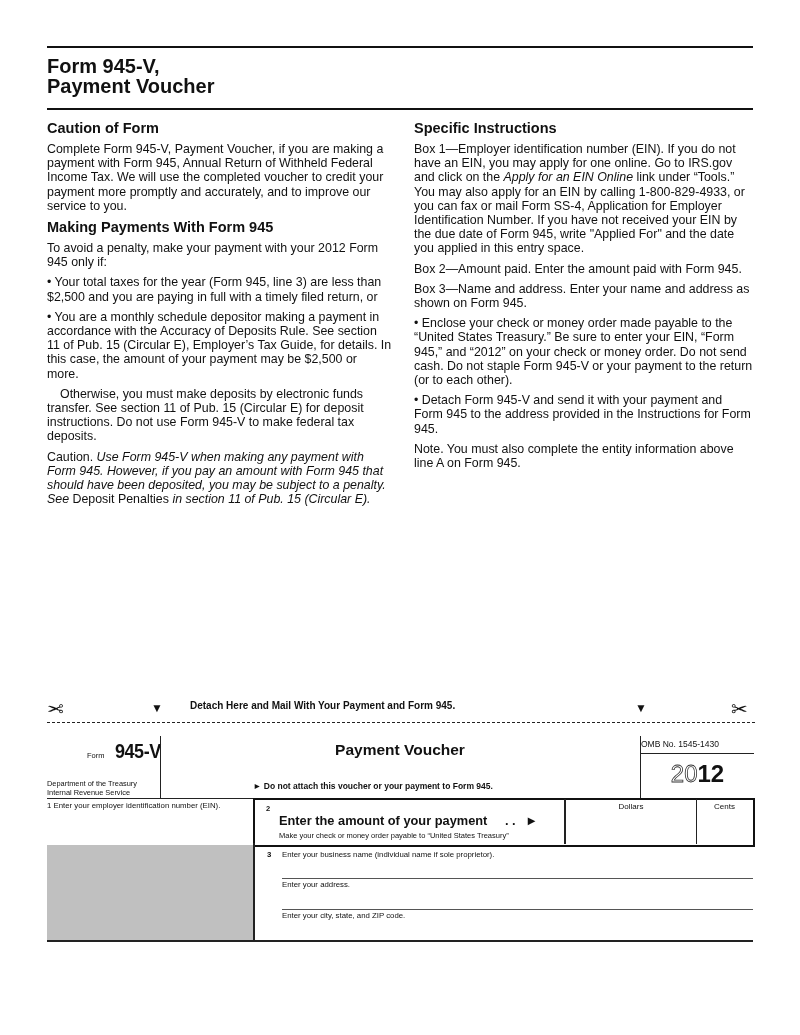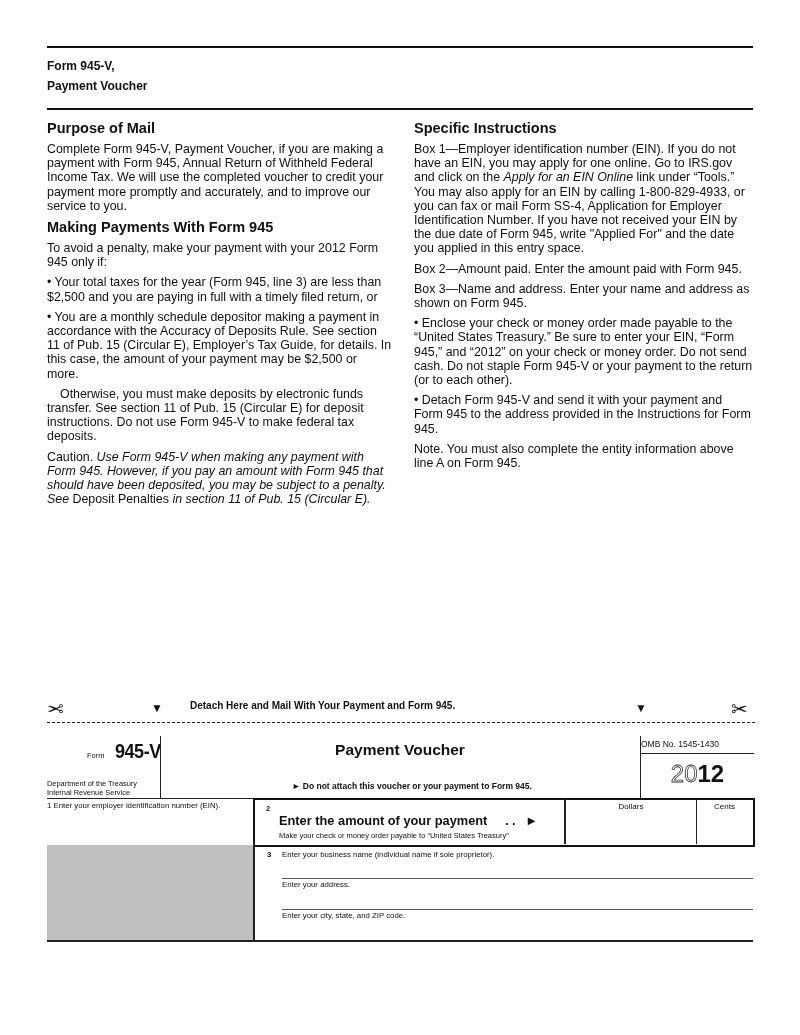--- a/index.html
+++ b/index.html
@@ -1,20 +1,20 @@
 <!DOCTYPE html>
 <html><head>
 <meta charset="utf-8">
 <style>
   html, body { margin: 0; padding: 0; background: #ffffff; }
   body { width: 800px; height: 1035px; position: relative; overflow: hidden;
          font-family: "Liberation Sans", sans-serif; color: #111; }
   .abs { position: absolute; }
   .rule { position: absolute; background: #111; }
-  .title { left: 47px; top: 56px; font-size: 12px; font-weight: bold; line-height: 20px; }
+  .title { left: 47px; top: 56px; font-size: 20px; font-weight: bold; line-height: 20px; }
   .col { position: absolute; width: 345px; font-size: 12.4px; line-height: 14.2px; }
   .col h2 { font-size: 14.5px; font-weight: bold; margin: 0 0 5px 0; line-height: 17px; }
   .col p { margin: 0 0 6px 0; }
   .col p.indent { text-indent: 13px; }
   .b { font-weight: normal; }
   .i { font-style: italic; }
   .detach { left: 47px; top: 700px; width: 708px; height: 22px; border-bottom: 1.2px dashed #222; }
   .detach-text { position: absolute; left: 190px; top: 0; font-size: 10px; font-weight: bold; }
   .tri { position: absolute; top: 1px; font-size: 12px; }
   .scissors { position: absolute; top: -3px; font-size: 20px; }
@@ -26,21 +26,21 @@
 <body>
 
 <div class="rule" style="left:47px; top:46px; width:706px; height:2px;"></div>
 <div class="abs title">
   <div>Form 945-V,</div>
   <div>Payment Voucher</div>
 </div>
 <div class="rule" style="left:47px; top:108px; width:706px; height:2px;"></div>
 
 <div class="col" style="left:47px; top:120px;">
-  <h2>Purpose of Mail</h2>
+  <h2>Caution of Form</h2>
   <p>Complete Form 945-V, Payment Voucher, if you are making a payment with Form 945, Annual Return of Withheld Federal Income Tax. We will use the completed voucher to credit your payment more promptly and accurately, and to improve our service to you.</p>
   <h2 style="margin-top:0;">Making Payments With Form 945</h2>
   <p><span>To avoid a penalty, make your payment with your 2012 Form 945 </span><span class="b">only if</span><span>:</span></p>
   <p>• Your total taxes for the year (Form 945, line 3) are less than $2,500 and you are paying in full with a timely filed return, or</p>
   <p>• You are a monthly schedule depositor making a payment in accordance with the Accuracy of Deposits Rule. See section 11 of Pub. 15 (Circular E), Employer’s Tax Guide, for details. In this case, the amount of your payment may be $2,500 or more.</p>
   <p class="indent">Otherwise, you must make deposits by electronic funds transfer. See section 11 of Pub. 15 (Circular E) for deposit instructions. Do not use Form 945-V to make federal tax deposits.</p>
   <p><span class="b">Caution.</span><span class="i"> Use Form 945-V when making any payment with Form 945. However, if you pay an amount with Form 945 that should have been deposited, you may be subject to a penalty. See </span><span>Deposit Penalties</span><span class="i"> in section 11 of Pub. 15 (Circular E).</span></p>
 </div>
 
 <div class="col" style="left:414px; top:120px; width:340px;">
@@ -64,21 +64,21 @@
 <div class="abs" style="left:47px; top:740px;">
   <span style="font-size:7.5px;padding-left:40px;">Form</span>
   <span style="font-size:20px; font-weight:bold; margin-left:6px; letter-spacing:-0.5px; display:inline-block; transform:scaleX(0.9); transform-origin:left;">945-V</span>
 </div>
 <div class="abs small" style="left:47px; top:779px;">
   <div>Department of the Treasury</div>
   <div>Internal Revenue Service</div>
 </div>
 <div class="vline" style="left:160px; top:736px; height:62px;"></div>
 <div class="abs" style="left:160px; width:480px; top:741px; text-align:center; font-size:15.5px; font-weight:bold;">Payment Voucher</div>
-<div class="abs" style="left:253px; top:781px; font-size:8.5px; font-weight:bold;margin-left:39px;">► Do not attach this voucher or your payment to Form 945.</div>
+<div class="abs" style="left:253px; top:781px; font-size:8.5px; font-weight:bold;">► Do not attach this voucher or your payment to Form 945.</div>
 <div class="vline" style="left:640px; top:736px; height:62px;"></div>
 <div class="abs" style="left:641px; width:113px; top:739px; font-size:8.5px;">OMB No. 1545-1430</div>
 <div class="hline" style="left:641px; top:753px; width:113px; height:0.8px;"></div>
 <div class="abs" style="left:641px; width:113px; top:760px; text-align:center; font-size:24px; font-weight:bold;">
   <span style="color:#fff; -webkit-text-stroke:0.8px #333; font-weight:normal;">20</span><span>12</span>
 </div>
 
 <div class="hline" style="left:47px; top:798px; width:206px; height:1.3px;"></div>
 <div class="abs small" style="left:47px; top:801px; font-size:7.8px;text-align:right;"><span class="b">1</span><span> Enter your employer identification number (EIN).</span></div>
 <div class="abs" style="left:47px; top:812px; width:204px; height:33px;"></div>

